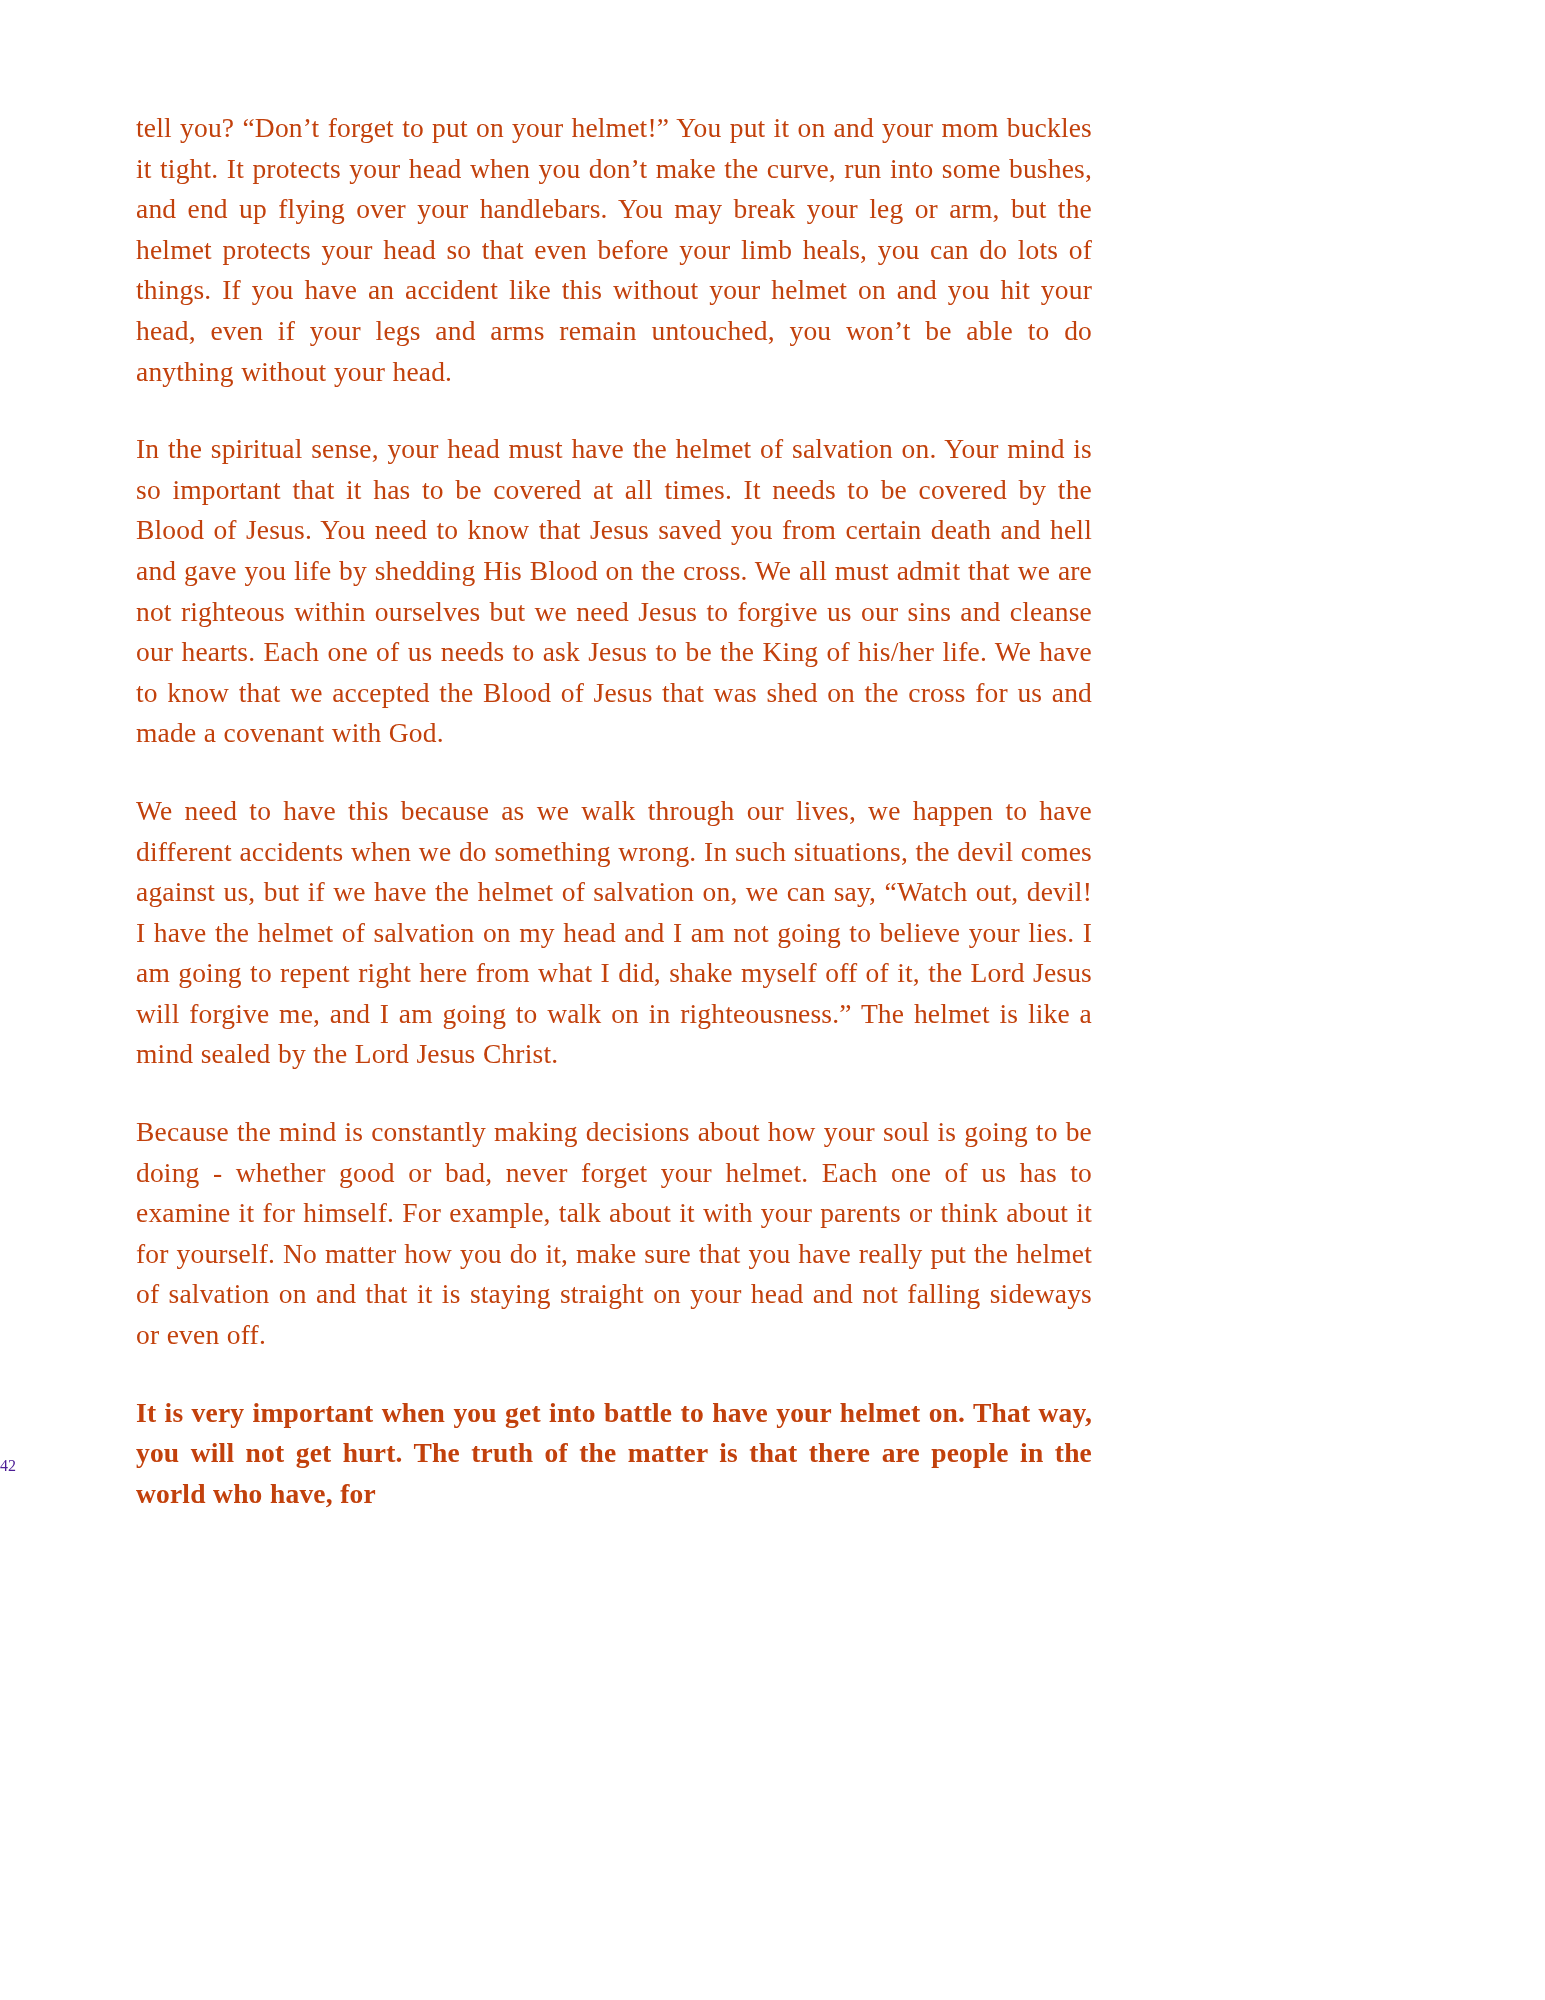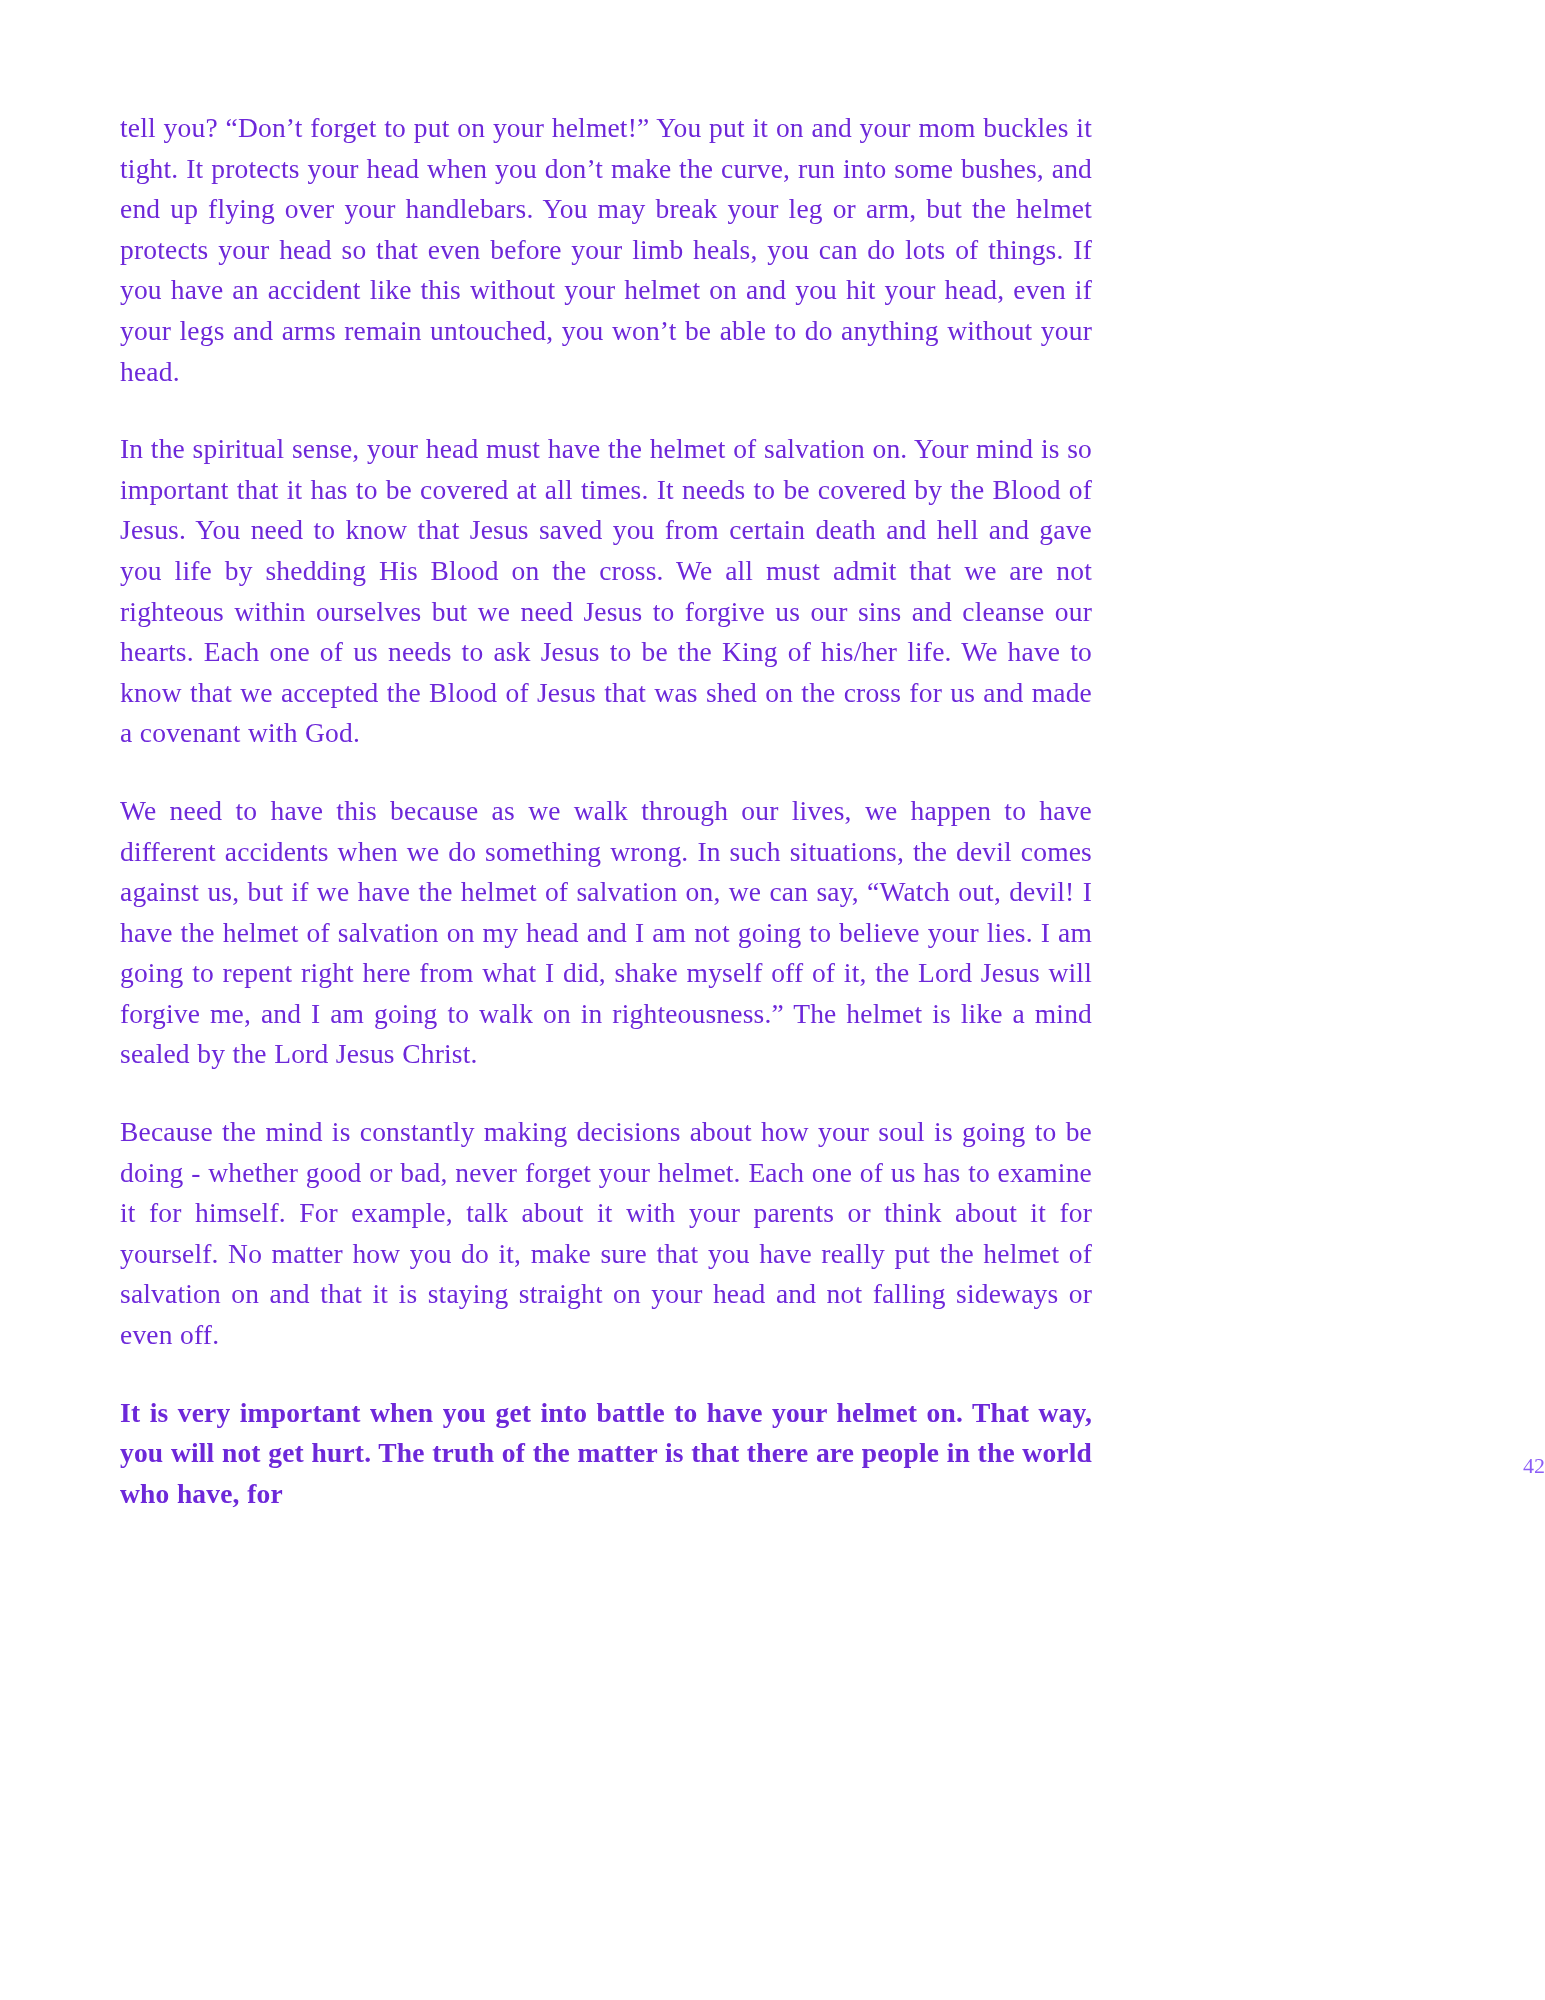--- a/index.html
+++ b/index.html
@@ -25,40 +25,40 @@
     position: absolute;
     left: 120px;
     top: 108px;
     width: 972px;
   }
   .para {
     font-size: 27.5px;
     line-height: 40.6px;
     text-align: justify;
     text-justify: inter-word;
-    margin: 0 0 37px 0;
+    margin: 0 0 37px 16px;
     letter-spacing: 0.18px;
     word-spacing: 0.4px;
-    color: #6d28d9;
+    color: #c2410c;
     -webkit-font-smoothing: antialiased;
   }
   .para:last-of-type {
     margin-bottom: 0;
     font-weight: bold;
   }
   
   .page-number {
     position: absolute;
     left: 0;
     right: 0;
     top: 1452px;
-    text-align: right;
-    font-size: 22px;
+    text-align: left;
+    font-size: 16px;
     line-height: 28px;
-    color: #8b5cf6;
+    color: #4c1d95;
   }
 </style>
 </head>
 <body>
 
 <div class="page">
 
   <div class="content">
     <p class="para">tell you? “Don’t forget to put on your helmet!” You put it on and your mom buckles it tight. It protects your head when you don’t make the curve, run into some bushes, and end up flying over your handlebars. You may break your leg or arm, but the helmet protects your head so that even before your limb heals, you can do lots of things. If you have an accident like this without your helmet on and you hit your head, even if your legs and arms remain untouched, you won’t be able to do anything without your head.</p>
     <p class="para">In the spiritual sense, your head must have the helmet of salvation on. Your mind is so important that it has to be covered at all times. It needs to be covered by the Blood of Jesus. You need to know that Jesus saved you from certain death and hell and gave you life by shedding His Blood on the cross. We all must admit that we are not righteous within ourselves but we need Jesus to forgive us our sins and cleanse our hearts. Each one of us needs to ask Jesus to be the King of his/her life. We have to know that we accepted the Blood of Jesus that was shed on the cross for us and made a covenant with God.</p>

